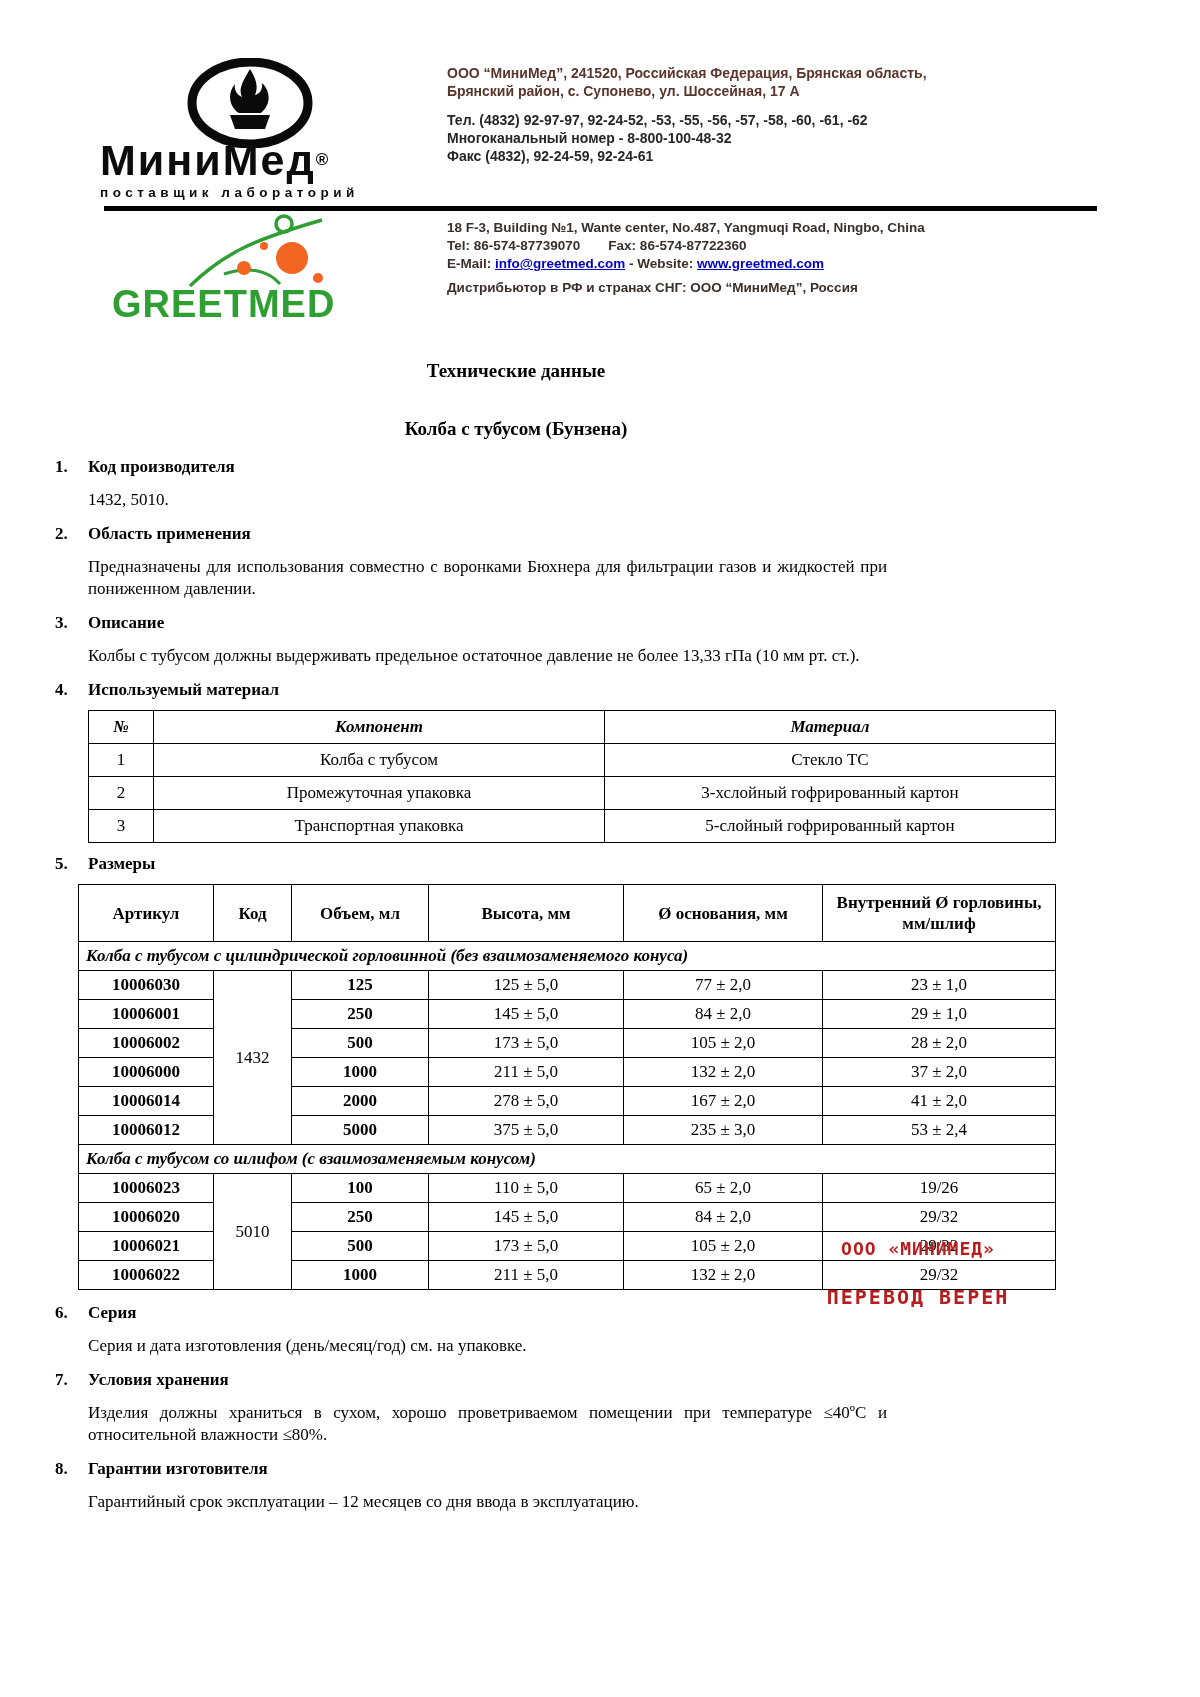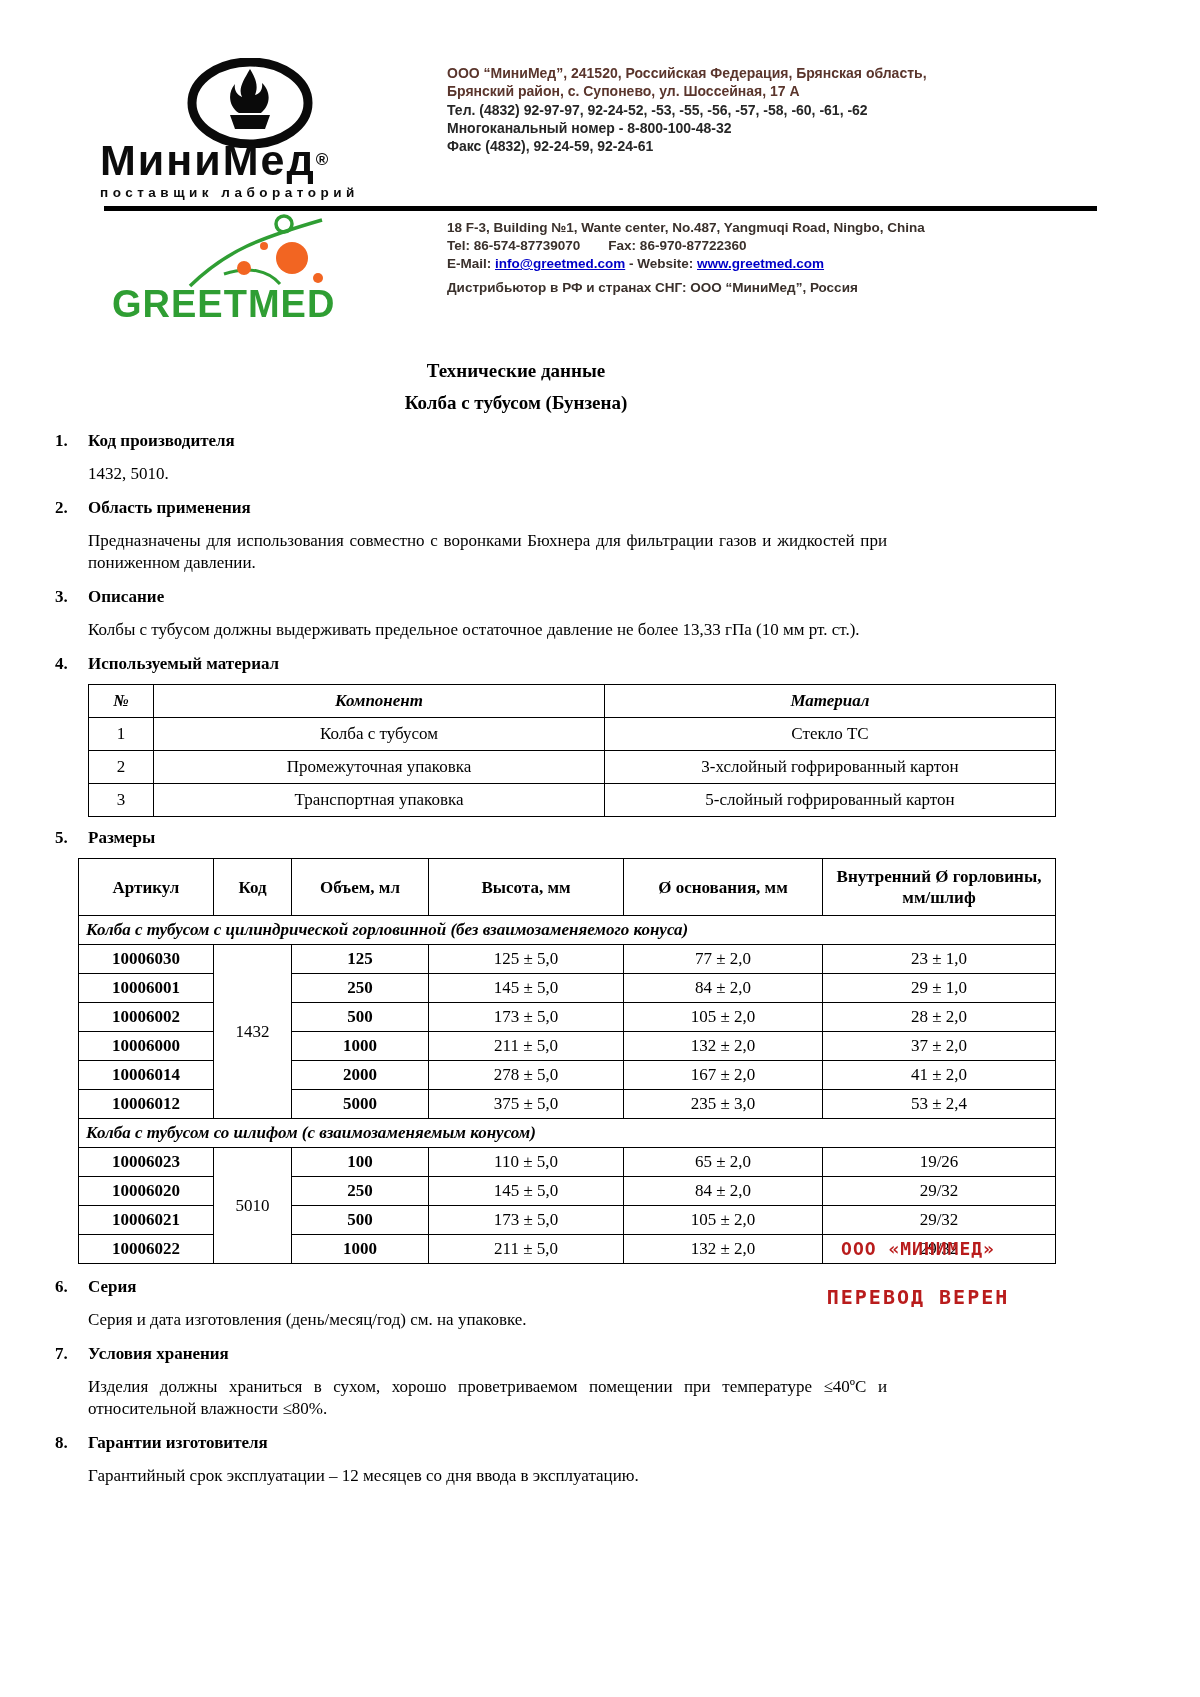--- a/index.html
+++ b/index.html
@@ -14,21 +14,21 @@
   .logo-minimed { position:absolute; top:58px; left:100px; width:300px; text-align:left;
     font-family:"Liberation Sans", sans-serif; }
   .logo-minimed svg { display:block; margin:0 auto; }
   .brand-line { margin-top:-10px; font-weight:bold; font-size:43px; letter-spacing:2px; color:#0c0c0c; line-height:44px; white-space:nowrap; }
   .brand-reg { font-size:17px; vertical-align:top; }
   .brand-tagline { margin-top:3px; font-weight:bold; font-size:13.5px; letter-spacing:4.5px; color:#0c0c0c; white-space:nowrap; }
 
   .head-contact { position:absolute; top:64px; left:447px; width:655px;
     font-family:"Liberation Sans", sans-serif; font-weight:bold; font-size:14px; line-height:18px; }
   .addr { color:#5a352c; }
-  .phones { margin-top:1px; color:#262626; }
+  .phones { margin-top:11px; color:#262626; }
   .inn-line { margin-top:13px; color:#111; white-space:nowrap; }
   .inn-value { color:#6b6b6b; margin-left:8px; }
   .link { color:#0000c8; text-decoration:underline; cursor:pointer; }
   .gap-lg { display:inline-block; width:58px; }
   .gap-md { display:inline-block; width:46px; }
 
   .black-bar { position:absolute; top:206px; left:104px; width:993px; height:5px; background:#000; }
 
   .logo-greetmed { position:absolute; top:212px; left:112px; width:270px; }
   .logo-greetmed svg { display:block; margin-left:60px; }
@@ -37,21 +37,21 @@
 
   .manufacturer { position:absolute; top:219px; left:447px; width:655px;
     font-family:"Liberation Sans", sans-serif; font-weight:bold; font-size:13.5px; line-height:17px; color:#3a302b; }
   .manufacturer .m-line { margin-bottom:1px; }
   .manufacturer .m-last { margin-top:7px; }
   .telfax-gap { display:inline-block; width:28px; }
 
   
   .doc { position:absolute; top:360px; left:0; width:1032px; font-size:17px; line-height:22px; }
   .title { text-align:center; font-weight:bold; font-size:19px; }
-  .subtitle { text-align:center; font-weight:bold; font-size:19px; margin-top:10px; }
+  .subtitle { text-align:center; font-weight:bold; font-size:19px; margin-top:36px; }
 
   .section { position:relative; margin:0 145px 0 88px; }
   .sec-head { position:relative; font-weight:bold; }
   .sec-num { position:absolute; left:-33px; }
   .sec-body { margin-top:11px; }
   .just { text-align:justify; }
 
   .mt16 { margin-top:16px; } .mt12 { margin-top:12px; } .mt10 { margin-top:10px; }
 
   table { border-collapse:collapse; table-layout:fixed; }
@@ -108,21 +108,21 @@
       <circle cx="120" cy="46" r="16" fill="#f26522"></circle>
       <circle cx="72" cy="56" r="7" fill="#f26522"></circle>
       <circle cx="146" cy="66" r="5" fill="#f26522"></circle>
       <circle cx="92" cy="34" r="4" fill="#f26522"></circle>
     </svg>
     <div class="greetmed-text">GREETMED</div>
   </div>
 
   <div class="manufacturer">
     <div class="m-line">18 F-3, Building №1, Wante center, No.487, Yangmuqi Road, Ningbo, China</div>
-    <div class="m-line"><span>Tel: 86-574-87739070</span><span class="telfax-gap"></span><span>Fax: 86-970-87722360</span></div>
+    <div class="m-line"><span>Tel: 86-574-87739070</span><span class="telfax-gap"></span><span>Fax: 86-574-87722360</span></div>
     <div class="m-line"><span>E-Mail:</span>&nbsp;<span class="link">info@greetmed.com</span>&nbsp;<span>- Website:</span>&nbsp;<span class="link">www.greetmed.com</span></div>
     <div class="m-last">Дистрибьютор в РФ и странах СНГ: ООО “МиниМед”, Россия</div>
   </div>
 
   <div class="doc">
     <div class="title">Технические данные</div>
     <div class="subtitle">Колба с тубусом (Бунзена)</div>
 
     <div class="section mt16">
       <div class="sec-head"><span class="sec-num">1.</span><span>Код производителя</span></div>

